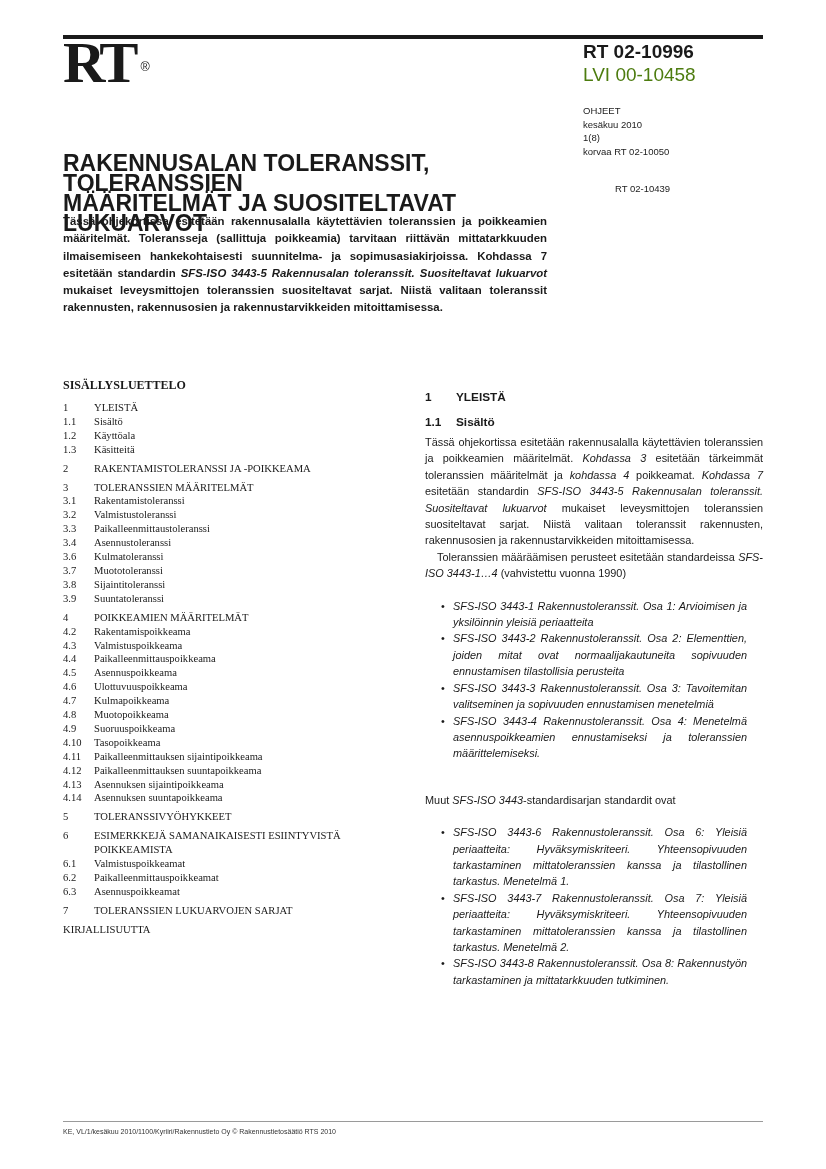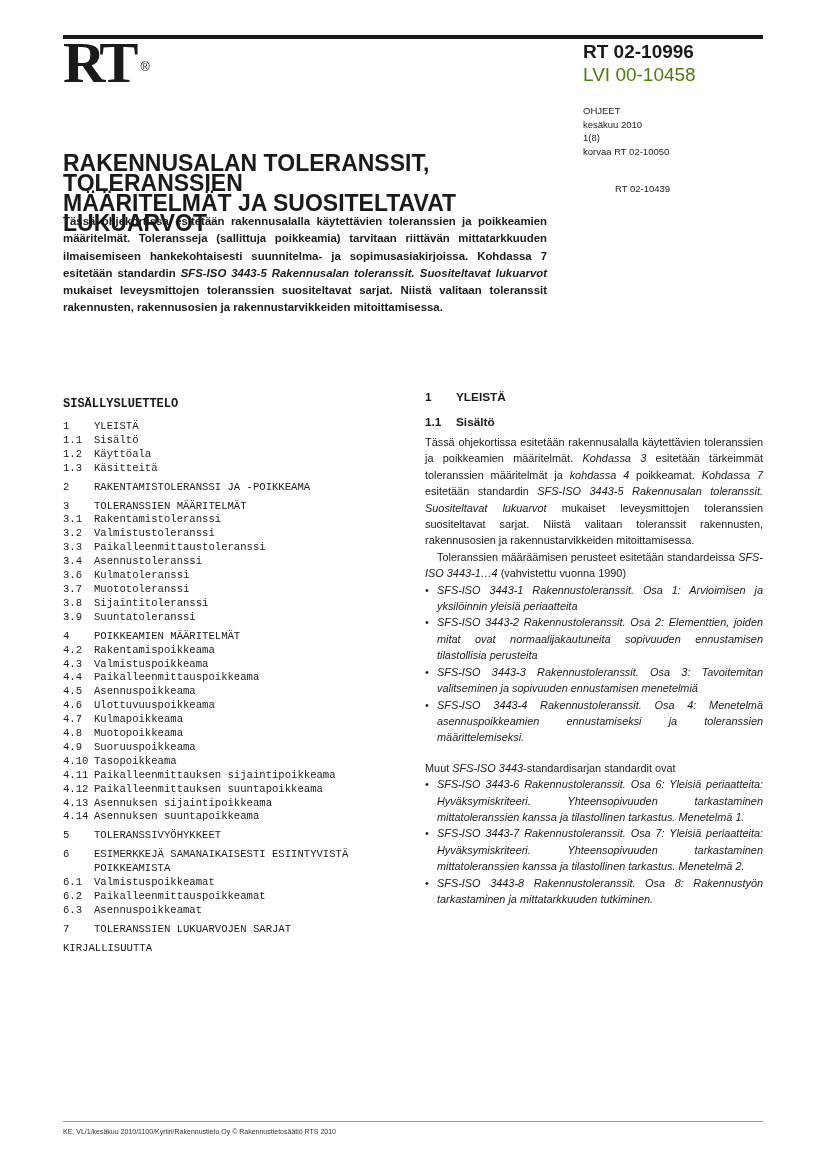--- a/index.html
+++ b/index.html
@@ -13,35 +13,35 @@
   .docnum { position: absolute; left: 583px; top: 40px; }
   .docnum .rt { font-family: "Liberation Sans", sans-serif; font-weight: bold; font-size: 19px; line-height: 23px; color: #1a1a1a; }
   .docnum .lvi { font-family: "Liberation Sans", sans-serif; font-weight: normal; font-size: 19px; line-height: 23px; color: #4d7c0f; }
   .meta { position: absolute; left: 583px; top: 104px; font-family: Liberation Sans, sans-serif; font-size: 9.5px; line-height: 13.5px; color: #222; }
   .meta .indent { padding-left: 32px; margin-top: 24px; }
   .title { position: absolute; left: 63px; top: 153px; width: 480px; font-family: "Liberation Sans", sans-serif;
            font-weight: bold; font-size: 23px; line-height: 20px; color: #1a1a1a; margin: 0; }
   .lead { position: absolute; left: 63px; top: 213px; width: 484px; font-family: "Liberation Sans", sans-serif;
           font-weight: bold; font-size: 11.4px; line-height: 17.3px; text-align: justify; color: #1a1a1a; margin: 0; }
   .lead i { font-weight: bold; }
-  .toc { position: absolute; left: 63px; top: 397px; width: 330px; font-family: Liberation Mono, monospace; font-size: 10.6px; color: #1a1a1a; }
+  .toc { position: absolute; left: 63px; top: 378px; width: 330px; font-family: Liberation Serif, serif; font-size: 10.6px; color: #1a1a1a; }
   .toc h2 { font-size: 12px; font-weight: bold; margin: 0 0 8px 0; line-height: 15px; }
   .toc .grp { margin-bottom: 5px; }
   .toc .row { display: flex; line-height: 13.9px; }
   .toc .num { width: 31px; flex: none; }
   .toc .lbl { flex: 1; }
   .toc .plain { line-height: 13.9px; }
   .right { position: absolute; left: 425px; top: 390px; width: 338px; font-family: "Liberation Sans", sans-serif; font-size: 10.9px; color: #1a1a1a; }
   .right h3 { margin: 0; font-size: 11.8px; font-weight: bold; display: flex; line-height: 15px; }
   .right h3 .n { width: 31px; flex: none; }
   .right .h1 { margin-bottom: 10px; }
   .right .h11 { margin-bottom: 4px; }
   .right p { margin: 0; line-height: 16.4px; text-align: justify; }
   .right p.indent { text-indent: 12px; }
-  .right ul { margin: 0; padding: 0; list-style: none; }
+  .right ul { margin: 16px; padding: 0; list-style: none; }
   .right li { position: relative; padding-left: 12px; line-height: 16.4px; font-style: italic; text-align: justify; }
   .right li::before { content: "\2022"; position: absolute; left: 0; font-style: normal; }
   .right .gap { height: 14px; }
   .footer-rule { position: absolute; left: 63px; top: 1121px; width: 700px; height: 1px; background: #9a9a9a; }
   .footer { position: absolute; left: 63px; top: 1128px; font-family: "Liberation Sans", sans-serif; font-size: 7px; color: #333; }
 </style>
 </head>
 <body>
 
 <div class="top-rule"></div>

